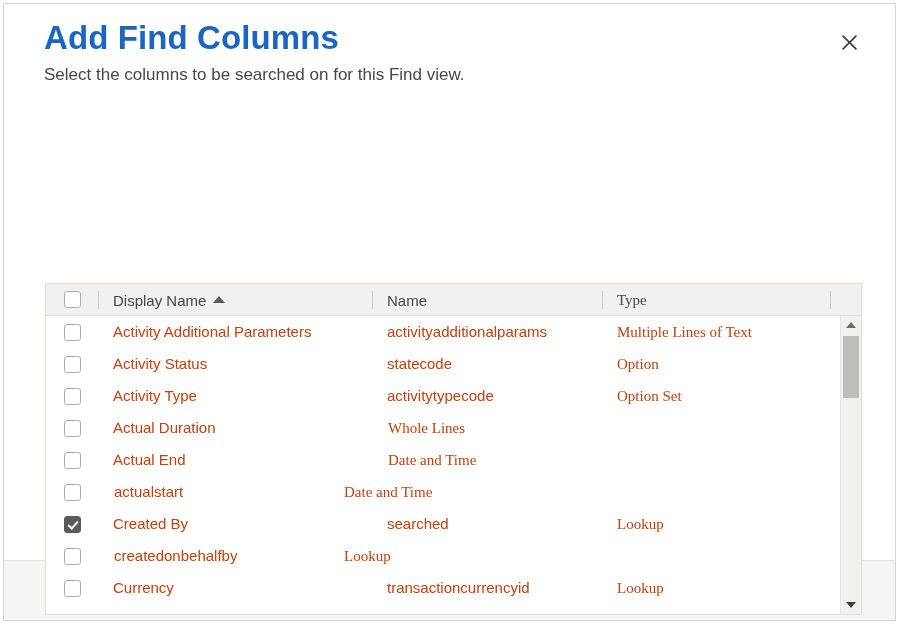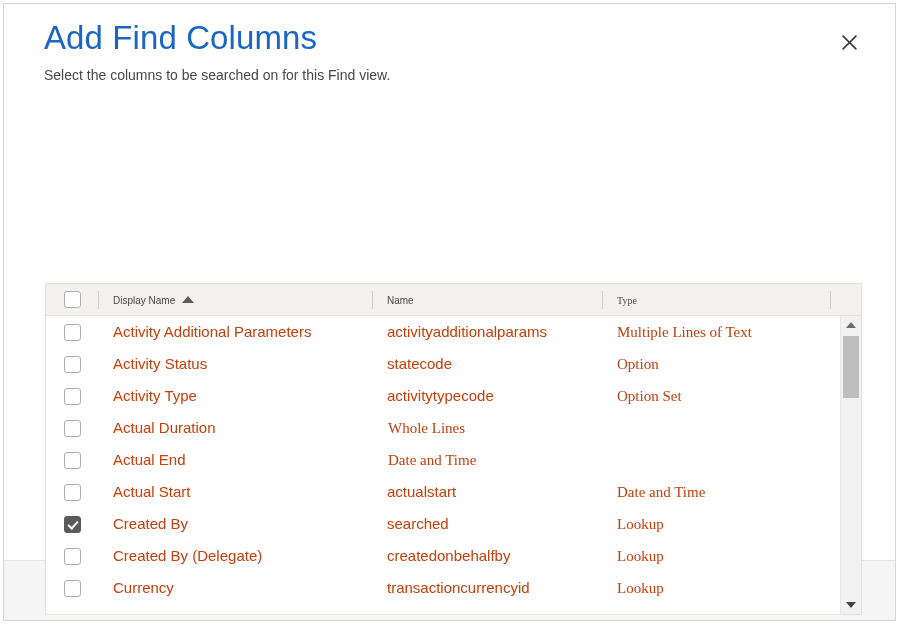--- a/index.html
+++ b/index.html
@@ -29,29 +29,29 @@
 
   
   .dlg-header {
     position: relative;
     padding: 14px 40px 0 40px;
     flex: 0 0 auto;
   }
   .dlg-title {
     color: #1a66c2;
     font-size: 33px;
-    font-weight: 400;
+    font-weight: 700;
     line-height: 40px;
     letter-spacing: 0.1px;
     margin: 0;
     white-space: nowrap;
   }
   .dlg-subtitle {
     color: #474747;
-    font-size: 14px;
+    font-size: 17px;
     line-height: 24px;
     margin-top: 5px;
     white-space: nowrap;
   }
   .close-btn {
     position: absolute;
     right: 30px;
     top: 22px;
     width: 32px;
     height: 32px;
@@ -118,21 +118,21 @@
     box-sizing: border-box;
   }
   .col-type {
     width: 227px;
     flex: 0 0 227px;
     padding-left: 14px;
     box-sizing: border-box;
     font-family: Liberation Serif, serif;
   }
   .hdr-text {
-    font-size: 10px;
+    font-size: 15px;
     color: #474747;
     display: inline-block;
     vertical-align: middle;
   }
   .sort-arrow {
     display: inline-block;
     margin-left: 7px;
     width: 0;
     height: 0;
     border-left: 6px solid transparent;
@@ -368,21 +368,20 @@
               <div class="col-display"><span class="cell-text">Actual End</span></div>
               <div style="width: 1px; flex: 0 0 1px;"></div>
               <div style="width: 1px; flex: 0 0 1px;"></div>
               <div class="col-type"><span class="cell-text">Date and Time</span></div>
             </div>
             <div class="grid-row">
               <div class="col-check">
                 <span class="cbox"></span>
               </div>
               <div style="width: 1px; flex: 0 0 1px;"></div>
-              <div class="col-display"><span class="cell-text">Actual Start</span></div>
               <div style="width: 1px; flex: 0 0 1px;"></div>
               <div class="col-name"><span class="cell-text">actualstart</span></div>
               <div style="width: 1px; flex: 0 0 1px;"></div>
               <div class="col-type"><span class="cell-text">Date and Time</span></div>
             </div>
             <div class="grid-row">
               <div class="col-check">
                 <span class="cbox checked"></span>
               </div>
               <div style="width: 1px; flex: 0 0 1px;"></div>
@@ -390,21 +389,20 @@
               <div style="width: 1px; flex: 0 0 1px;"></div>
               <div class="col-name"><span class="cell-text">searched</span></div>
               <div style="width: 1px; flex: 0 0 1px;"></div>
               <div class="col-type"><span class="cell-text">Lookup</span></div>
             </div>
             <div class="grid-row">
               <div class="col-check">
                 <span class="cbox"></span>
               </div>
               <div style="width: 1px; flex: 0 0 1px;"></div>
-              <div class="col-display"><span class="cell-text">Created By (Delegate)</span></div>
               <div style="width: 1px; flex: 0 0 1px;"></div>
               <div class="col-name"><span class="cell-text">createdonbehalfby</span></div>
               <div style="width: 1px; flex: 0 0 1px;"></div>
               <div class="col-type"><span class="cell-text">Lookup</span></div>
             </div>
             <div class="grid-row">
               <div class="col-check">
                 <span class="cbox"></span>
               </div>
               <div style="width: 1px; flex: 0 0 1px;"></div>

